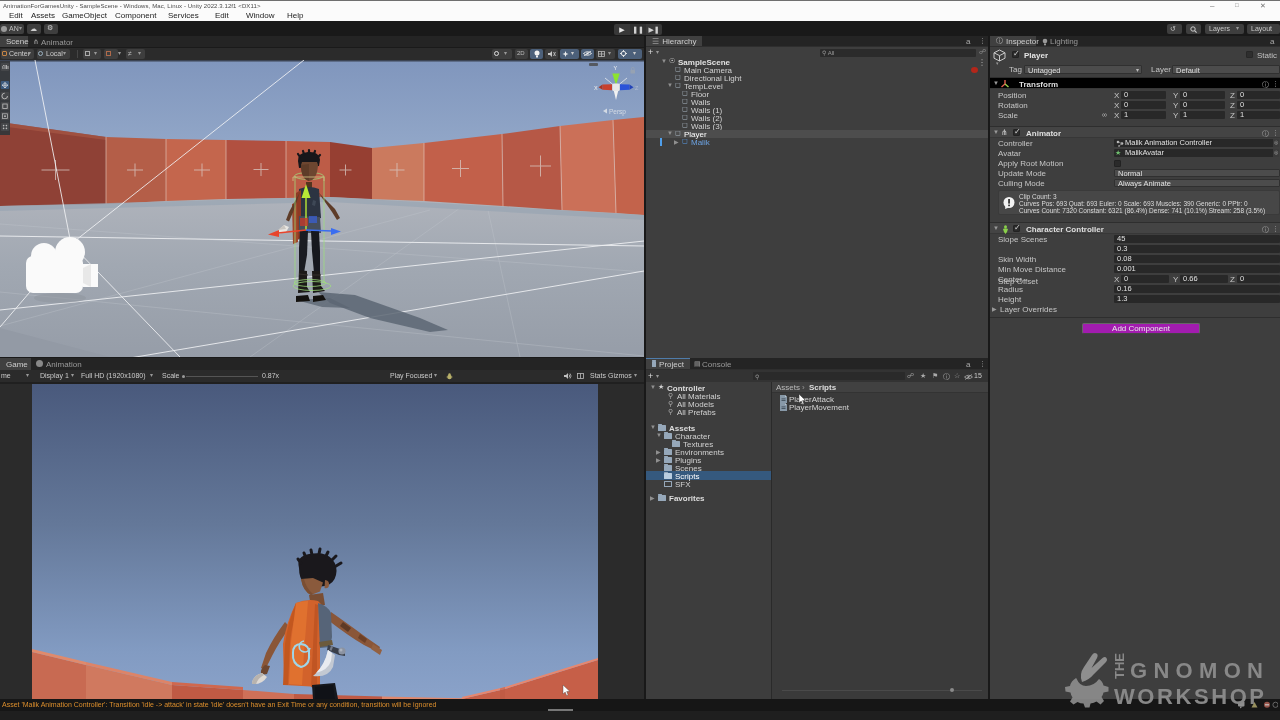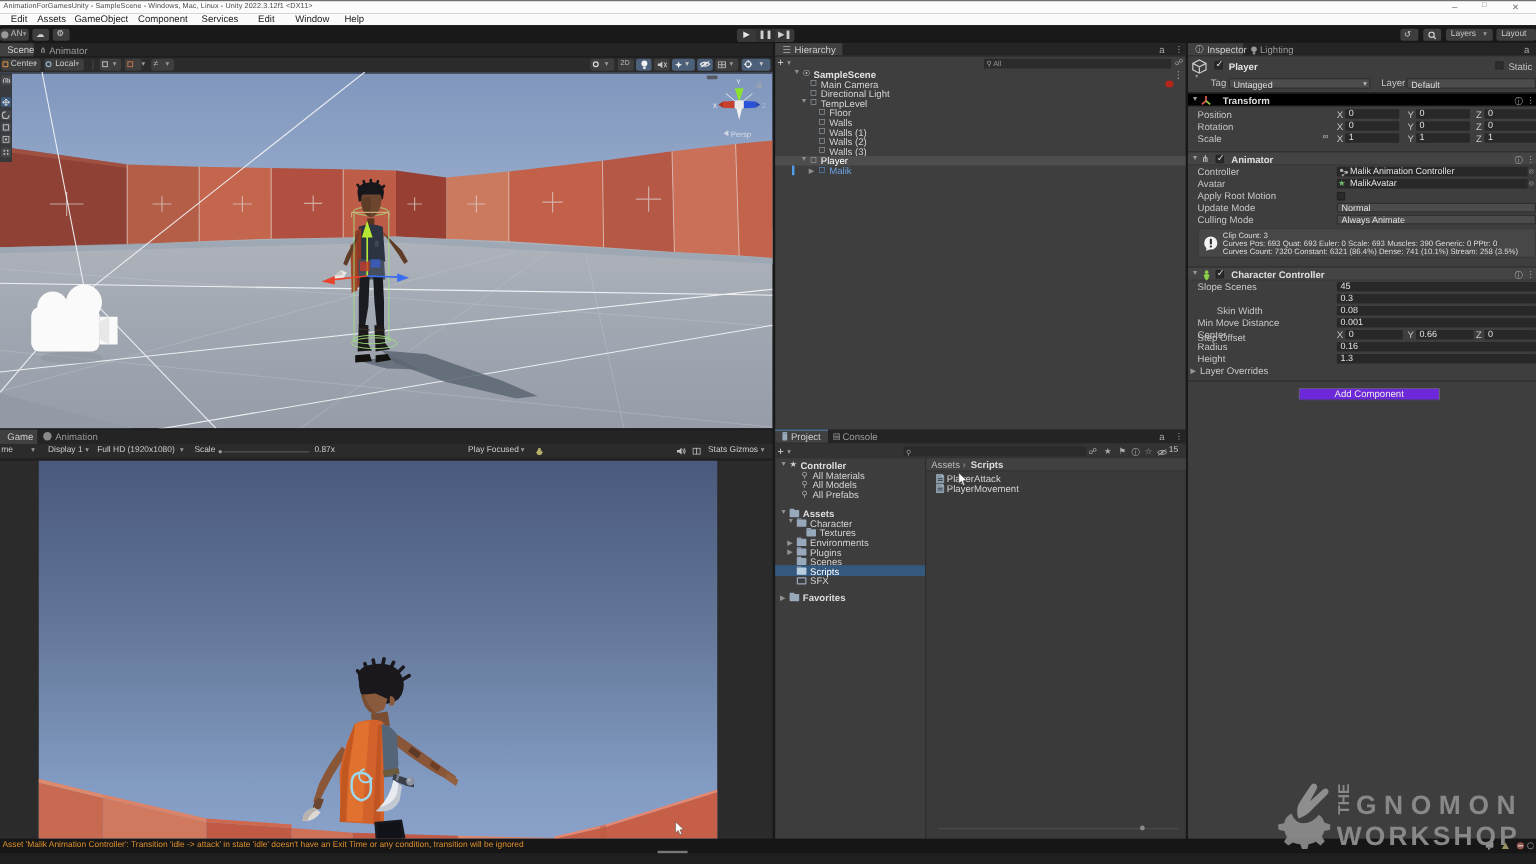--- a/index.html
+++ b/index.html
@@ -744,40 +744,40 @@
       <span class="abs" style="left:24px;top:0px;color:#d8d8d8;font-size:8px;">✓</span>
       <span class="abs" style="left:36px;top:2px;font-weight:bold;color:#dfdfdf;">Character Controller</span>
       <span class="abs" style="left:272px;top:2px;color:#aaa;font-size:7px;">ⓘ</span>
       <span class="abs" style="left:282px;top:2px;color:#aaa;font-size:7px;">⋮</span>
     </div>
     <div class="abs" style="left:0;top:198px;width:290px;height:82px;">
       <div class="abs" style="left:8px;top:1px;">Slope Scenes</div>
         <div class="abs ifld" style="left:124px;top:1px;width:166px;">45</div>
       <div class="abs" style="left:8px;top:11px;margin-top:32px;">Step Offset</div>
         <div class="abs ifld" style="left:124px;top:11px;width:166px;">0.3</div>
-      <div class="abs" style="left:24px;top:21px;">Skin Width</div>
+      <div class="abs" style="left:8px;top:21px;">Skin Width</div>
         <div class="abs ifld" style="left:124px;top:21px;width:166px;">0.08</div>
       <div class="abs" style="left:8px;top:31px;">Min Move Distance</div>
         <div class="abs ifld" style="left:124px;top:31px;width:166px;">0.001</div>
       <div class="abs" style="left:8px;top:41px;">Center</div>
       <div class="abs" style="left:124px;top:41px;">X</div>
         <div class="abs ifld" style="left:131px;top:41px;width:48px;">0</div>
       <div class="abs" style="left:183px;top:41px;">Y</div>
         <div class="abs ifld" style="left:190px;top:41px;width:48px;">0.66</div>
       <div class="abs" style="left:240px;top:41px;">Z</div>
         <div class="abs ifld" style="left:247px;top:41px;width:43px;">0</div>
       <div class="abs" style="left:8px;top:51px;">Radius</div>
         <div class="abs ifld" style="left:124px;top:51px;width:166px;">0.16</div>
       <div class="abs" style="left:8px;top:61px;">Height</div>
         <div class="abs ifld" style="left:124px;top:61px;width:166px;">1.3</div>
       <div class="abs" style="left:2px;top:71px;color:#999;font-size:6px;">▶</div>
       <div class="abs" style="left:10px;top:71px;">Layer Overrides</div>
     </div>
     <div class="abs" style="left:0;top:281px;width:290px;height:1px;background:#2e2e2e;"></div>
-    <div class="abs" style="left:92px;top:287px;width:118px;height:11px;background:#6d28d9;border:1px solid #666;border-bottom-color:#444;border-radius:2px;">
+    <div class="abs" style="left:92px;top:287px;width:118px;height:11px;background:#a21caf;border:1px solid #666;border-bottom-color:#444;border-radius:2px;">
       <div style="text-align:center;font-size:8px;color:#e8e8e8;line-height:10px;">Add Component</div>
     </div>
   </div>
 
   <div class="abs" style="left:0;top:699px;width:1280px;height:12px;background:#161616;">
     <div class="abs" style="left:2px;top:2px;font-size:7px;color:#dd8f2d;white-space:nowrap;">Asset 'Malik Animation Controller': Transition 'idle -&gt; attack' in state 'idle' doesn't have an Exit Time or any condition, transition will be ignored</div>
     <svg class="abs" style="left:1238px;top:2px;" width="40" height="8" viewBox="0 0 40 8">
       <rect x="0" y="0.5" width="6.5" height="5" rx="1" fill="#8e8e8e"></rect>
         <path d="M2 5.5 L2 7.5 L4.8 5.5" fill="#8e8e8e"></path>
       <path d="M16.5 1 L19.5 6.5 L13.5 6.5 Z" fill="#98905e"></path>

